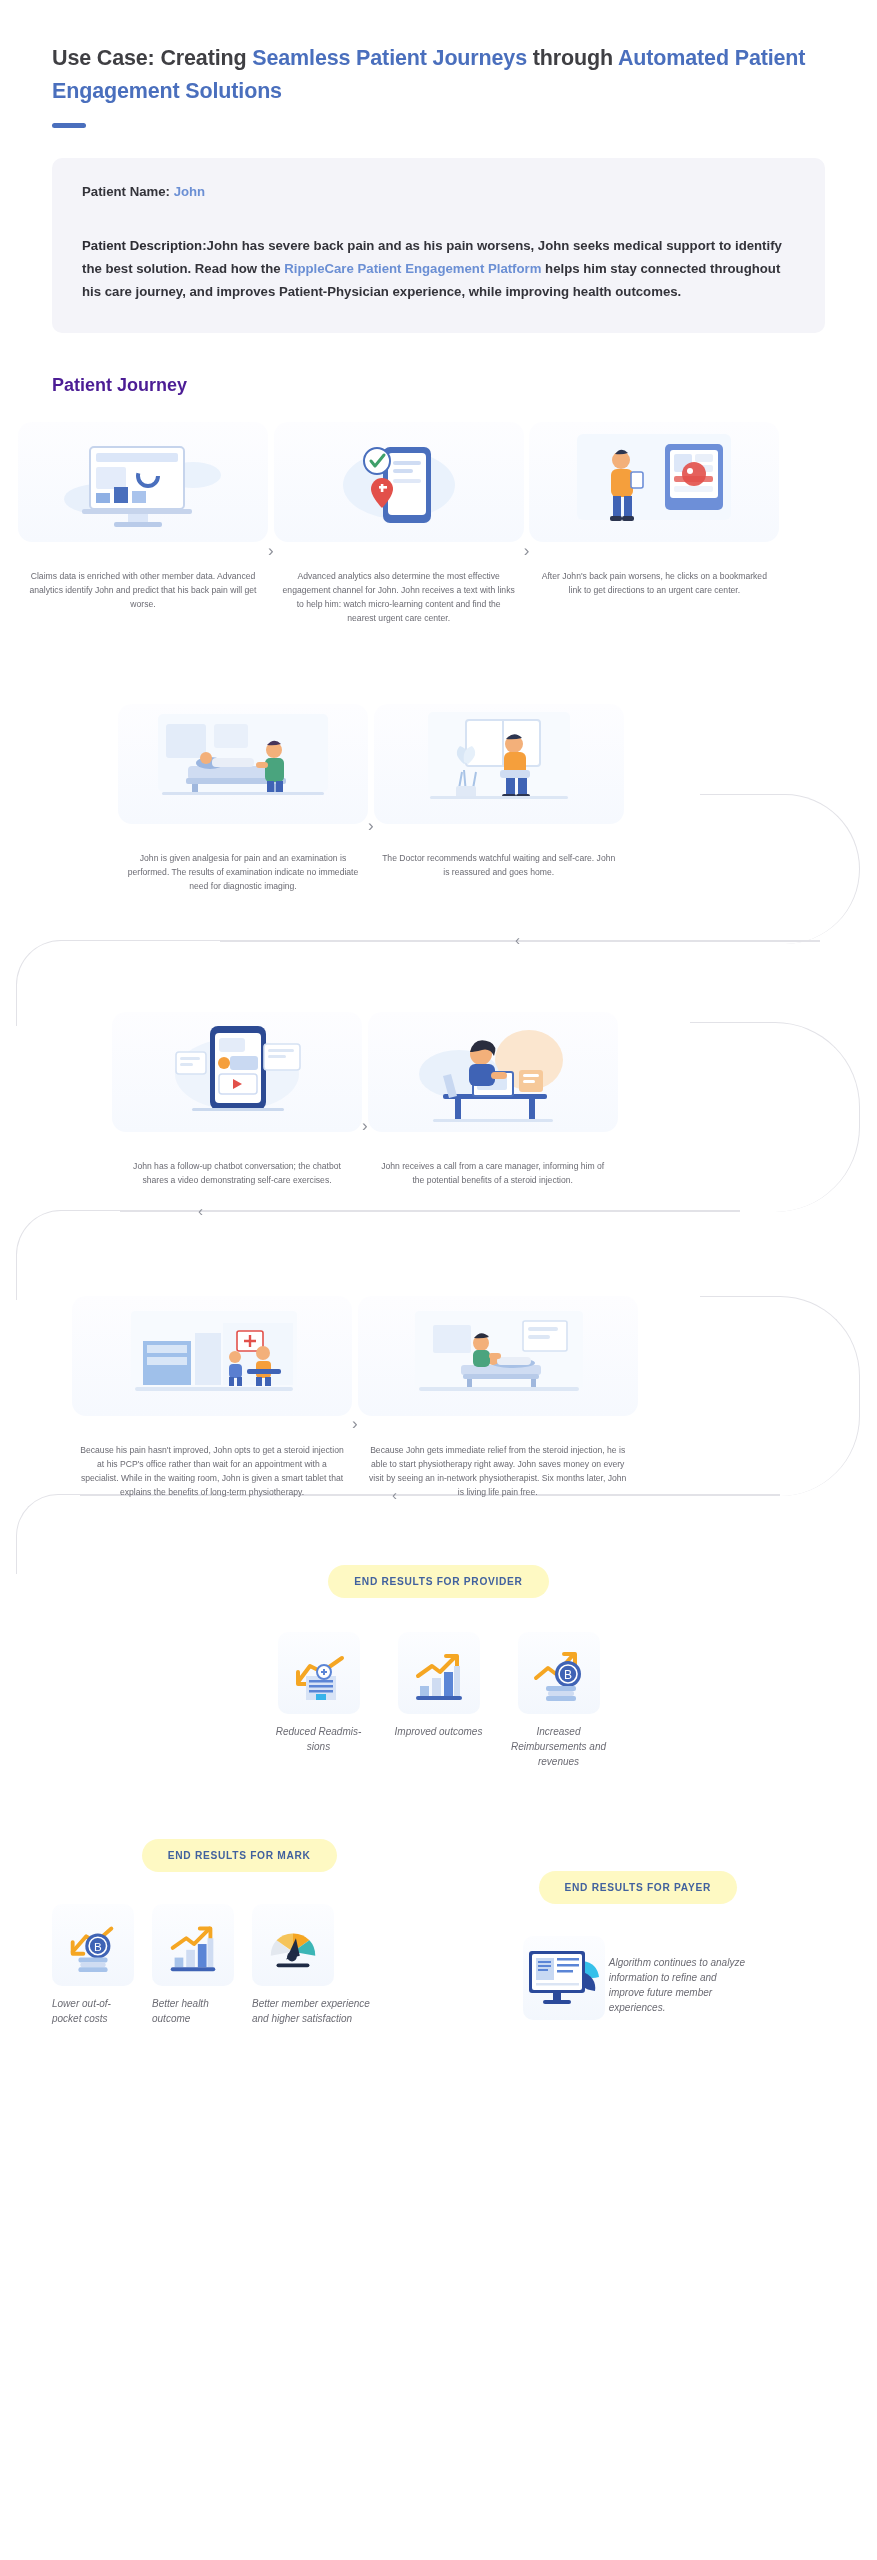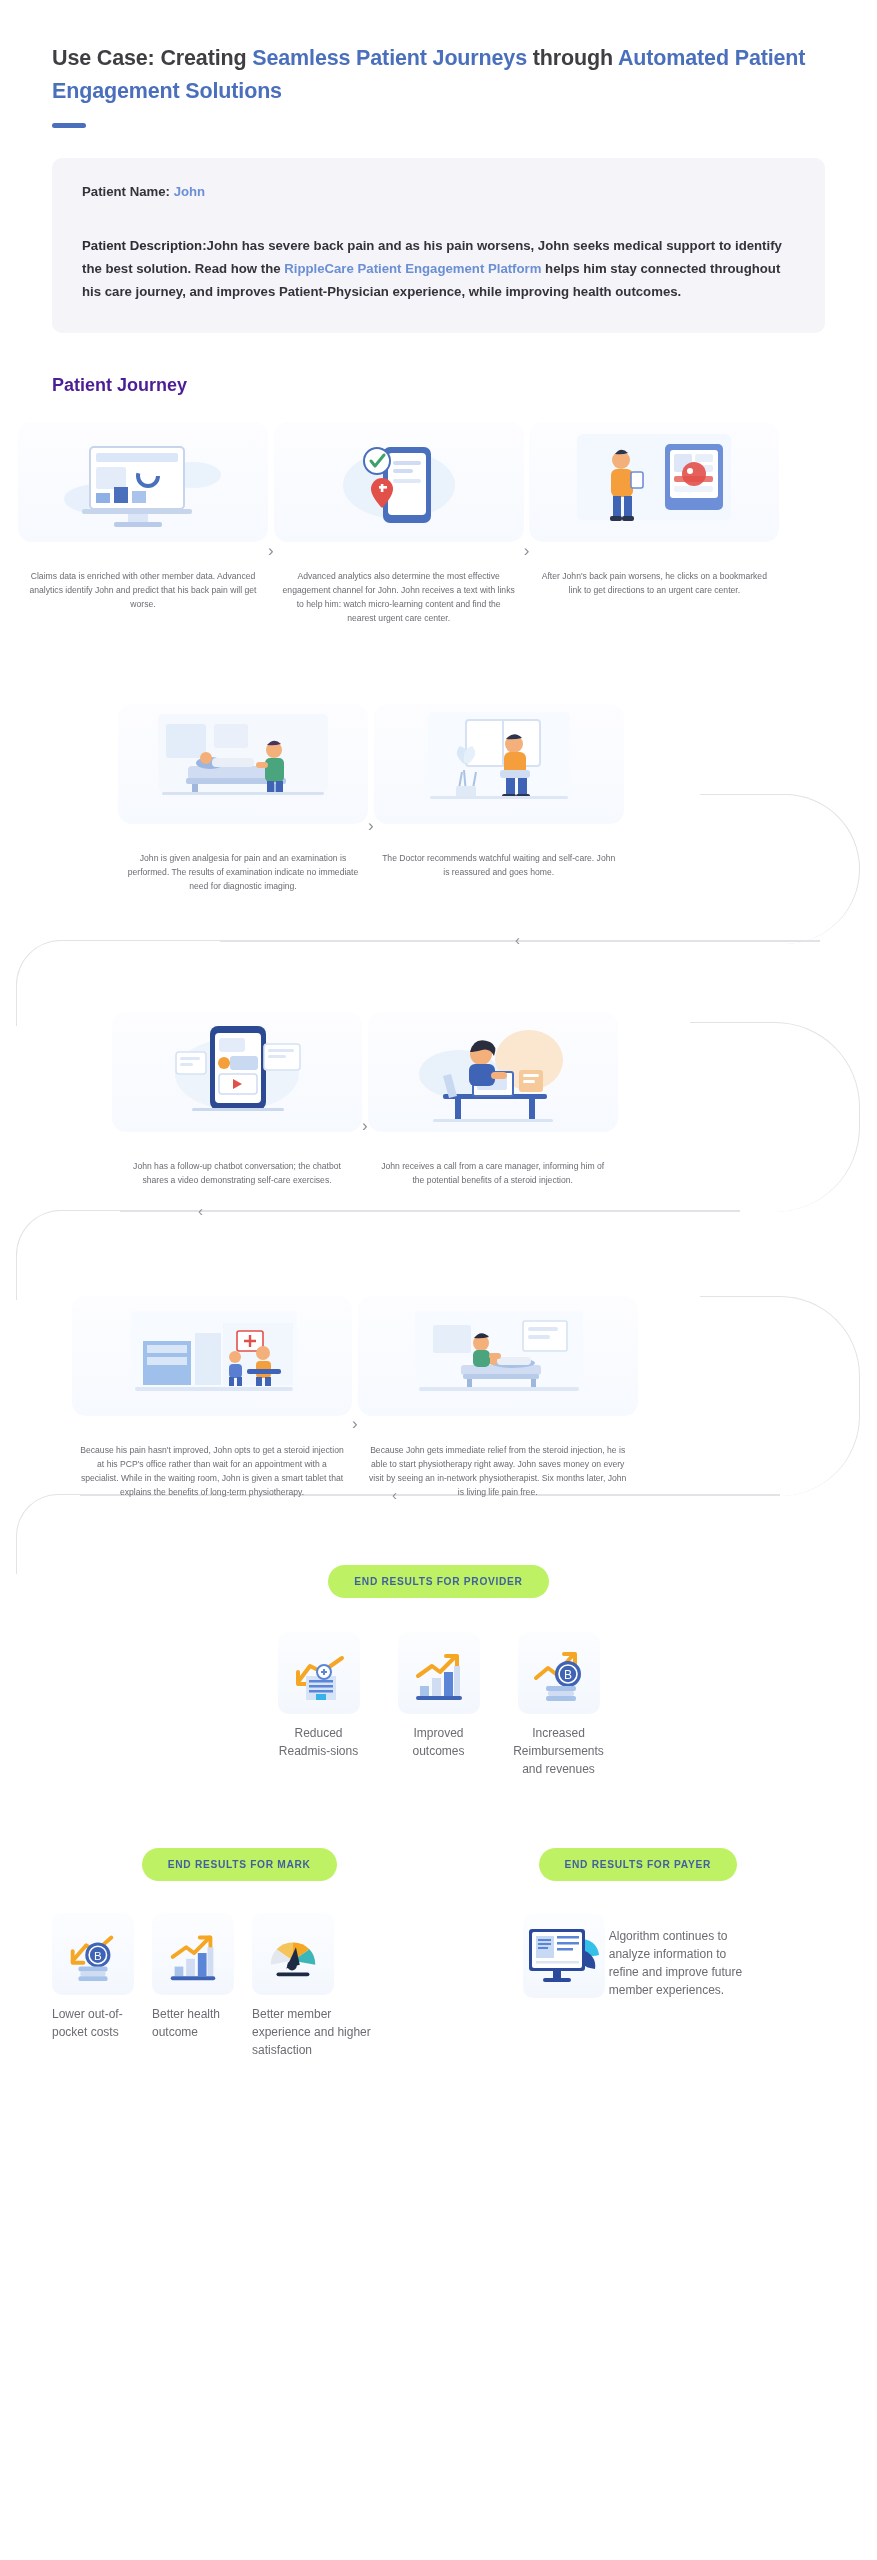--- a/index.html
+++ b/index.html
@@ -75,37 +75,37 @@
 
   
   .rail { position: absolute; border: 1px solid #e2e2e7; }
   .chev {
     position: absolute; color: #8d9099; font-size: 15px; line-height: 1;
   }
 
   
   .pill {
     display: inline-block;
-    background: #bef264;
+    background: #fef9c3;
     color: #41619e;
     border-radius: 20px;
     font-size: 10.2px;
     font-weight: 700;
     letter-spacing: 0.7px;
     padding: 11px 26px;
     text-align: center;
   }
   .results-row { display: flex; justify-content: center; gap: 22px; }
   .res-item { width: 98px; display: flex; flex-direction: column; align-items: center; }
   .res-art {
     width: 82px; height: 82px; border-radius: 10px;
     background: linear-gradient(180deg,#fcfdff 0%, #f3f7fd 100%);
     display: flex; align-items: center; justify-content: center;
   }
-  .res-cap { margin-top: 10px; font-size: 12px; line-height: 1.5; color: #6b6b73; text-align: center; }
+  .res-cap { margin-top: 10px; font-size: 10px; line-height: 1.5; color: #6b6b73; text-align: center; font-style: italic; }
   .res-cap.left { text-align: left; width: 100%; }
   svg { display: block; }
 </style>
 </head>
 <body>
 
 <div class="page">
 
   <div class="header">
     <h1 class="title">
@@ -484,21 +484,21 @@
               <path d="M24 46 L34 24 L38 42 Z" fill="#1f2b45"></path>
               <circle cx="30" cy="43" r="5" fill="#1f2b45"></circle>
               <rect x="14" y="50" width="34" height="4" rx="2" fill="#1f2b45"></rect>
             </svg>
           </div>
           <div class="res-cap left">Better member experience and higher satisfaction</div>
         </div>
       </div>
     </div>
 
-    <div style="flex:1;">
+    <div style="flex:1;margin-top:32px;">
       <div style="text-align:center;">
         <div class="pill">END RESULTS FOR PAYER</div>
       </div>
       <div style="margin-top:32px; display:flex; justify-content:center;">
         <div style="width:230px; display:flex; align-items:center;">
           <div class="res-art" style="width:100px;height:84px;">
             <svg width="82" height="66" viewBox="0 0 82 66">
               <path d="M60 16 q14 2 16 16 q-14 4 -18 -8z" fill="#35c0ea"></path>
               <path d="M58 26 q16 6 14 20 q-16 -2 -18 -14z" fill="#2b4a9b"></path>
               <rect x="6" y="6" width="56" height="42" rx="3" fill="#2b4a9b"></rect>

